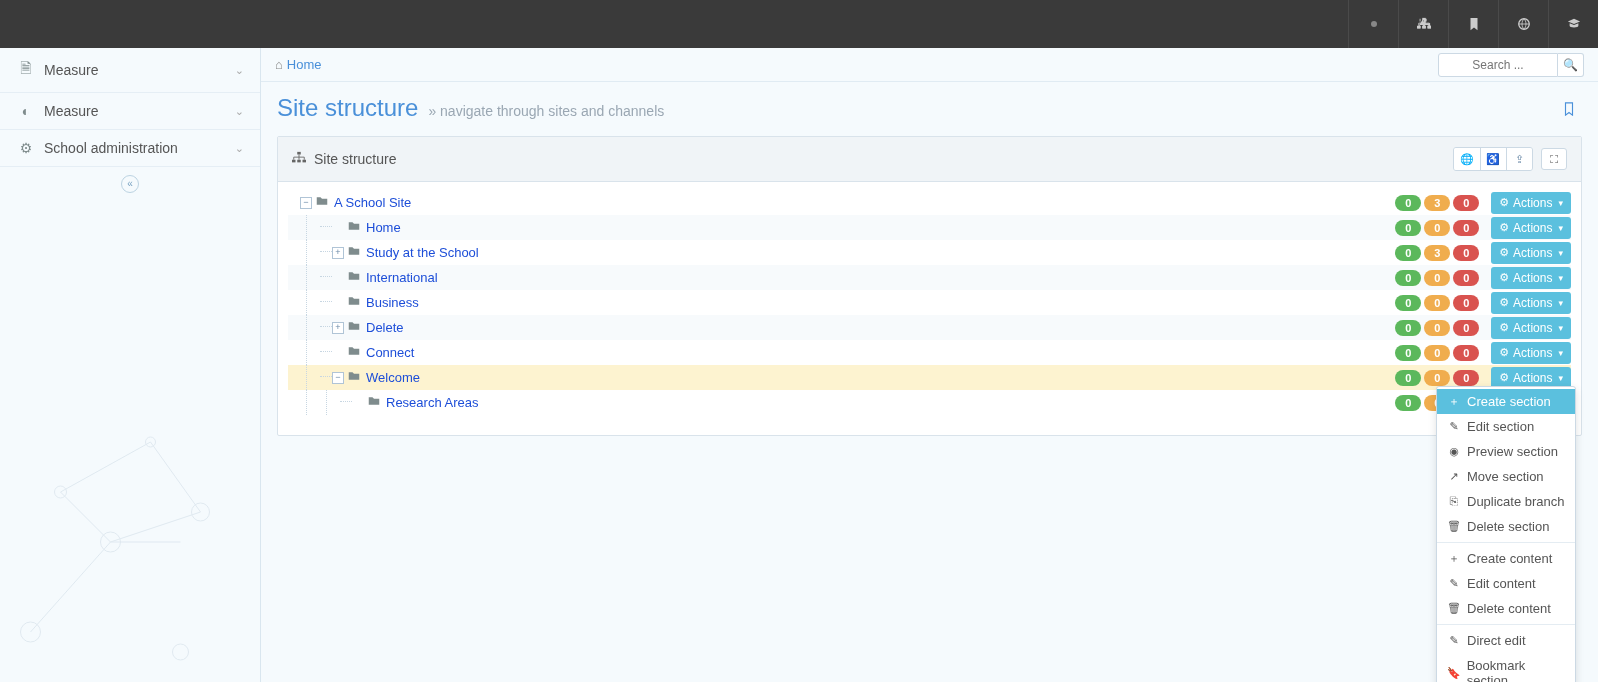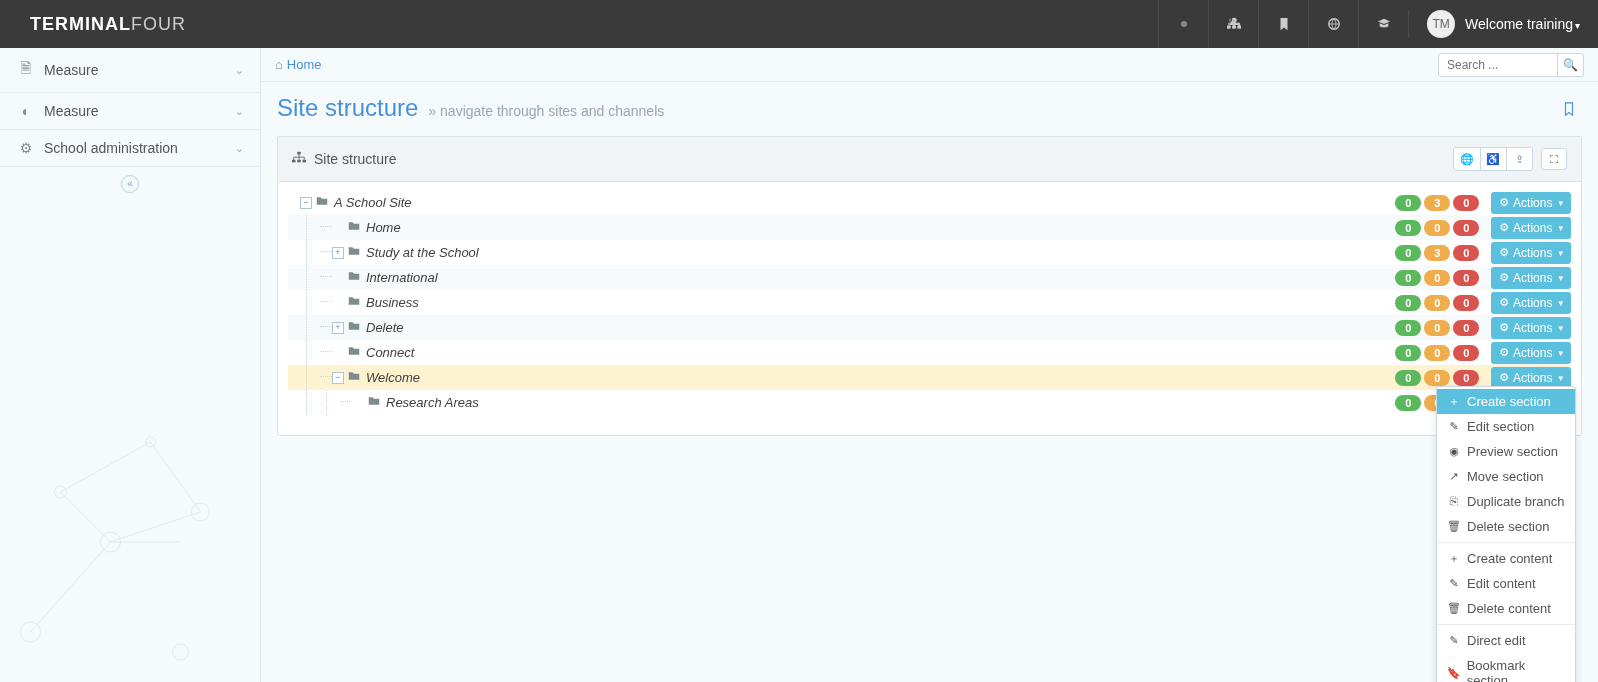--- a/index.html
+++ b/index.html
@@ -25,21 +25,21 @@
 .side-chevron { margin-left: auto; color: #aaa; font-size: 11px; }
 .collapse-handle { text-align: center; padding: 6px 0; }
 .collapse-circle { display: inline-flex; width: 18px; height: 18px; border: 1px solid #bcd3e2; border-radius: 50%; align-items: center; justify-content: center; font-size: 10px; color: #7ba3c2; }
 
 
 .main { position: absolute; top: 48px; left: 261px; right: 0; bottom: 0; }
 .topbar { height: 34px; display: flex; align-items: center; padding: 0 14px; border-bottom: 1px solid #e0ebf3; }
 .breadcrumb { color: #4a90d9; font-size: 13px; display: flex; align-items: center; gap: 4px; }
 .breadcrumb .home-ico { color: #888; }
 .search-wrap { margin-left: auto; display: flex; }
-.search-input { width: 120px; height: 24px; border: 1px solid #ccd9e4; border-radius: 3px 0 0 3px; padding: 0 8px; font-size: 12px; color: #888; }
+.search-input { width: 120px; height: 24px; border: 1px solid #ccd9e4; border-radius: 3px 0 0 3px; padding: 0 8px; font-size: 12px; text-align: center; color: #888; }
 .search-btn { width: 26px; height: 24px; border: 1px solid #ccd9e4; border-left: none; background: #fff; border-radius: 0 3px 3px 0; color: #4a90d9; cursor: pointer; display: flex; align-items: center; justify-content: center; font-size: 12px; }
 
 .page-title-row { display: flex; align-items: baseline; padding: 12px 16px 14px; }
 .page-title { color: #4a90d9; font-size: 24px; font-weight: 400; margin-right: 10px; }
 .page-sub { color: #9aa7b3; font-size: 14px; text-align: center; }
 .page-sub::before { content: "» "; }
 .bookmark-icon { margin-left: auto; color: #4a90d9; font-size: 16px; padding-right: 6px; }
 
 .panel { margin: 0 16px; border: 1px solid #d9e3eb; background: #fff; border-radius: 2px; }
 .panel-header { background: #f0f4f7; border-bottom: 1px solid #d9e3eb; padding: 10px 14px; display: flex; align-items: center; color: #555; font-size: 14px; }
@@ -50,21 +50,21 @@
 .btn-group-small button:first-child { border-left: none; }
 .fullscreen-btn { width: 26px; height: 22px; background: #fff; border: 1px solid #ccd9e4; border-radius: 3px; color: #555; cursor: pointer; font-size: 11px; display:flex; align-items:center; justify-content:center;}
 
 .tree { padding: 8px 10px 20px; font-size: 13px; color: #5a7896; }
 .tree-row { display: flex; align-items: center; height: 25px; }
 .tree-row.stripe { background: #f7fafc; }
 .tree-row.highlighted { background: #fdf3d0; }
 .tree-toggle { width: 12px; height: 12px; border: 1px solid #b0c4d6; display: inline-flex; align-items: center; justify-content: center; font-size: 9px; color: #6b8aa8; margin-right: 4px; cursor: pointer; line-height:1; background:#fff;}
 .tree-spacer { width: 12px; display: inline-block; margin-right: 4px; }
 .folder-ico { color: #7f8c8d; margin-right: 6px; font-size: 12px; }
-.tree-label { color: #404040; cursor: pointer; font-style: italic; }
+.tree-label { color: #1d4ed8; cursor: pointer; }
 .row-spacer { flex: 1; }
 .badges { display: flex; gap: 3px; margin-right: 12px; }
 .badge { min-width: 26px; height: 16px; border-radius: 8px; color: #fff; font-size: 11px; display: flex; align-items: center; justify-content: center; padding: 0 6px; font-weight: 600; }
 .badge.g { background: #5cb85c; }
 .badge.o { background: #f0ad4e; }
 .badge.r { background: #d9534f; }
 .actions-btn { background: #5bc0de; color: #fff; border: none; border-radius: 3px; height: 22px; padding: 0 8px; font-size: 12px; cursor: pointer; display: flex; align-items: center; gap: 4px; }
 .actions-btn .gear { font-size: 11px; }
 .actions-btn::after { content: "▾"; font-size: 9px; margin-left: 2px; }
 
@@ -81,23 +81,20 @@
 
 
 .bg-deco { position: absolute; left: 0; bottom: 0; width: 261px; height: 280px; opacity: 0.15; pointer-events:none; }
 
 svg.ico { width: 14px; height: 14px; }
 </style>
 </head>
 <body>
 
 <div class="header">
-  <div class="logo">
-    <span class="logo-bold">TERMINAL</span><span class="logo-light">FOUR</span>
-  </div>
   <div class="header-spacer"></div>
   <div class="header-icon-box">
       <span class="dot"></span>
     </div>
   <div class="header-icon-box">
     <svg class="ico" viewBox="0 0 16 16">
         <path fill="#ccc" d="M6 1h4v3H9v2h5v3h1v3h-4v-3h1V8h-4v1h1v3H5V9h1V8H2v1h1v3H-1zM2 6V4h1V1H2zM6 1v3H7V1z" transform="translate(1 1)"></path>
         <rect x="6" y="1" width="4" height="3" fill="#ccc"></rect>
         <rect x="0" y="10" width="4" height="3" fill="#ccc"></rect>
         <rect x="6" y="10" width="4" height="3" fill="#ccc"></rect>
@@ -113,26 +110,20 @@
   <div class="header-icon-box">
     <svg class="ico" viewBox="0 0 16 16">
         <circle cx="8" cy="8" r="6" fill="none" stroke="#ccc" stroke-width="1.5"></circle>
         <path stroke="#ccc" fill="none" d="M2 8h12M8 2c3 3 3 9 0 12M8 2c-3 3-3 9 0 12"></path>
       </svg>
   </div>
   <div class="header-icon-box">
     <svg class="ico" viewBox="0 0 16 16">
         <path fill="#ccc" d="M8 2L1 5l7 3 7-3zM3 7v3c0 1 2 2 5 2s5-1 5-2V7l-5 2z"></path>
       </svg>
-  </div>
-  <div class="user-area">
-    <div class="avatar">
-        <span>TM</span>
-      </div>
-    <span class="welcome caret-down">Welcome training</span>
   </div>
 </div>
 
 <div class="sidebar">
   <div class="side-item">
     <span class="side-ico">🗎</span>
     <span>Measure</span>
     <span class="side-chevron">⌄</span>
   </div>
   <div class="side-item">

